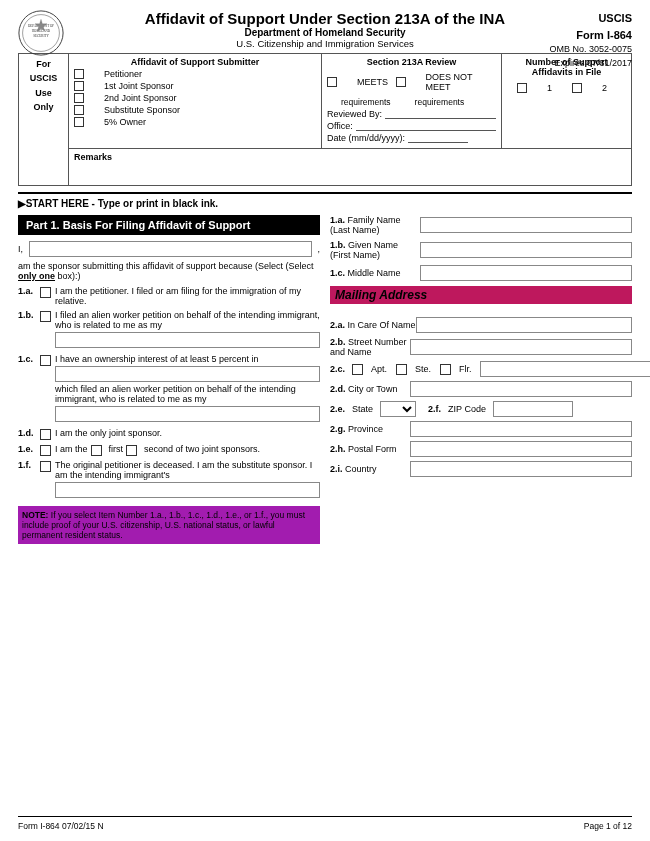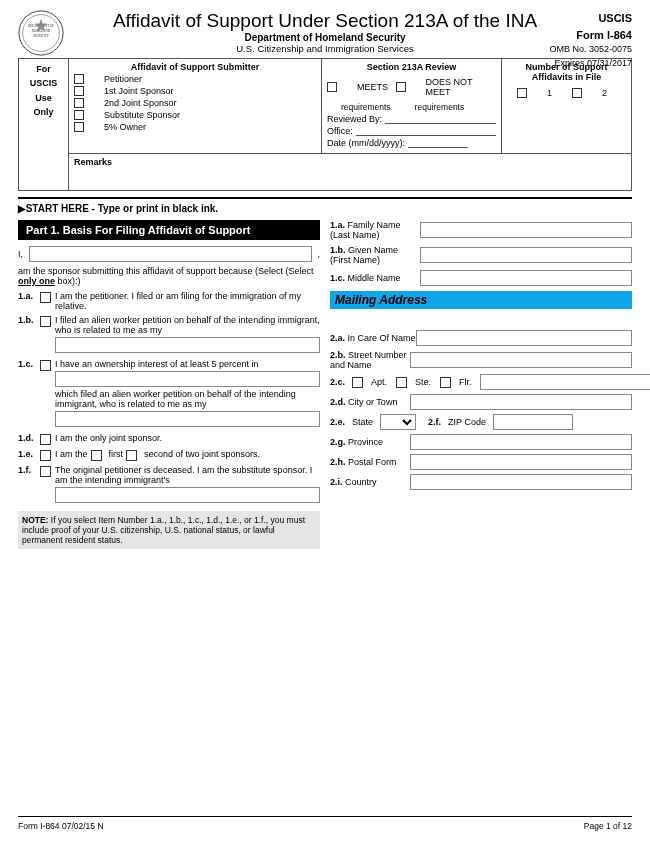--- a/index.html
+++ b/index.html
@@ -31,22 +31,22 @@
       width: 48px;
       height: 48px;
       position: absolute;
       left: 0;
       top: 0;
     }
     .header-center {
       text-align: center;
     }
     .header-title {
-      font-size: 19px;
-      font-weight: normal;
+      font-size: 15px;
+      font-weight: bold;
     }
     .header-sub {
       font-size: 10px;
       font-weight: bold;
     }
     .header-sub2 {
       font-size: 9.5px;
     }
     .header-right {
       position: absolute;
@@ -195,23 +195,23 @@
       flex: 1;
       border: 1px solid #888;
       height: 16px;
       background: #fff;
     }
     
     .mailing-header {
       font-style: italic;
       font-weight: bold;
       font-size: 12px;
-      background: #0ea5e9;
+      background: #be185d;
       padding: 2px 5px;
-      margin-bottom: 21px;
+      margin-bottom: 13px;
     }
     
     .addr-row {
       display: flex;
       align-items: center;
       margin-bottom: 4px;
       font-size: 9px;
     }
     .addr-label {
       min-width: 80px;
@@ -246,21 +246,21 @@
       font-size: 9px;
     }
     .zip-input {
       border: 1px solid #888;
       height: 16px;
       width: 80px;
       background: #fff;
     }
     
     .note-box {
-      background: #e5e5e5;
+      background: #a21caf;
       border: none;
       padding: 4px;
       font-size: 8.5px;
       margin-top: 6px;
     }
     
     .footer {
       position: absolute;
       bottom: 10px;
       left: 18px;

